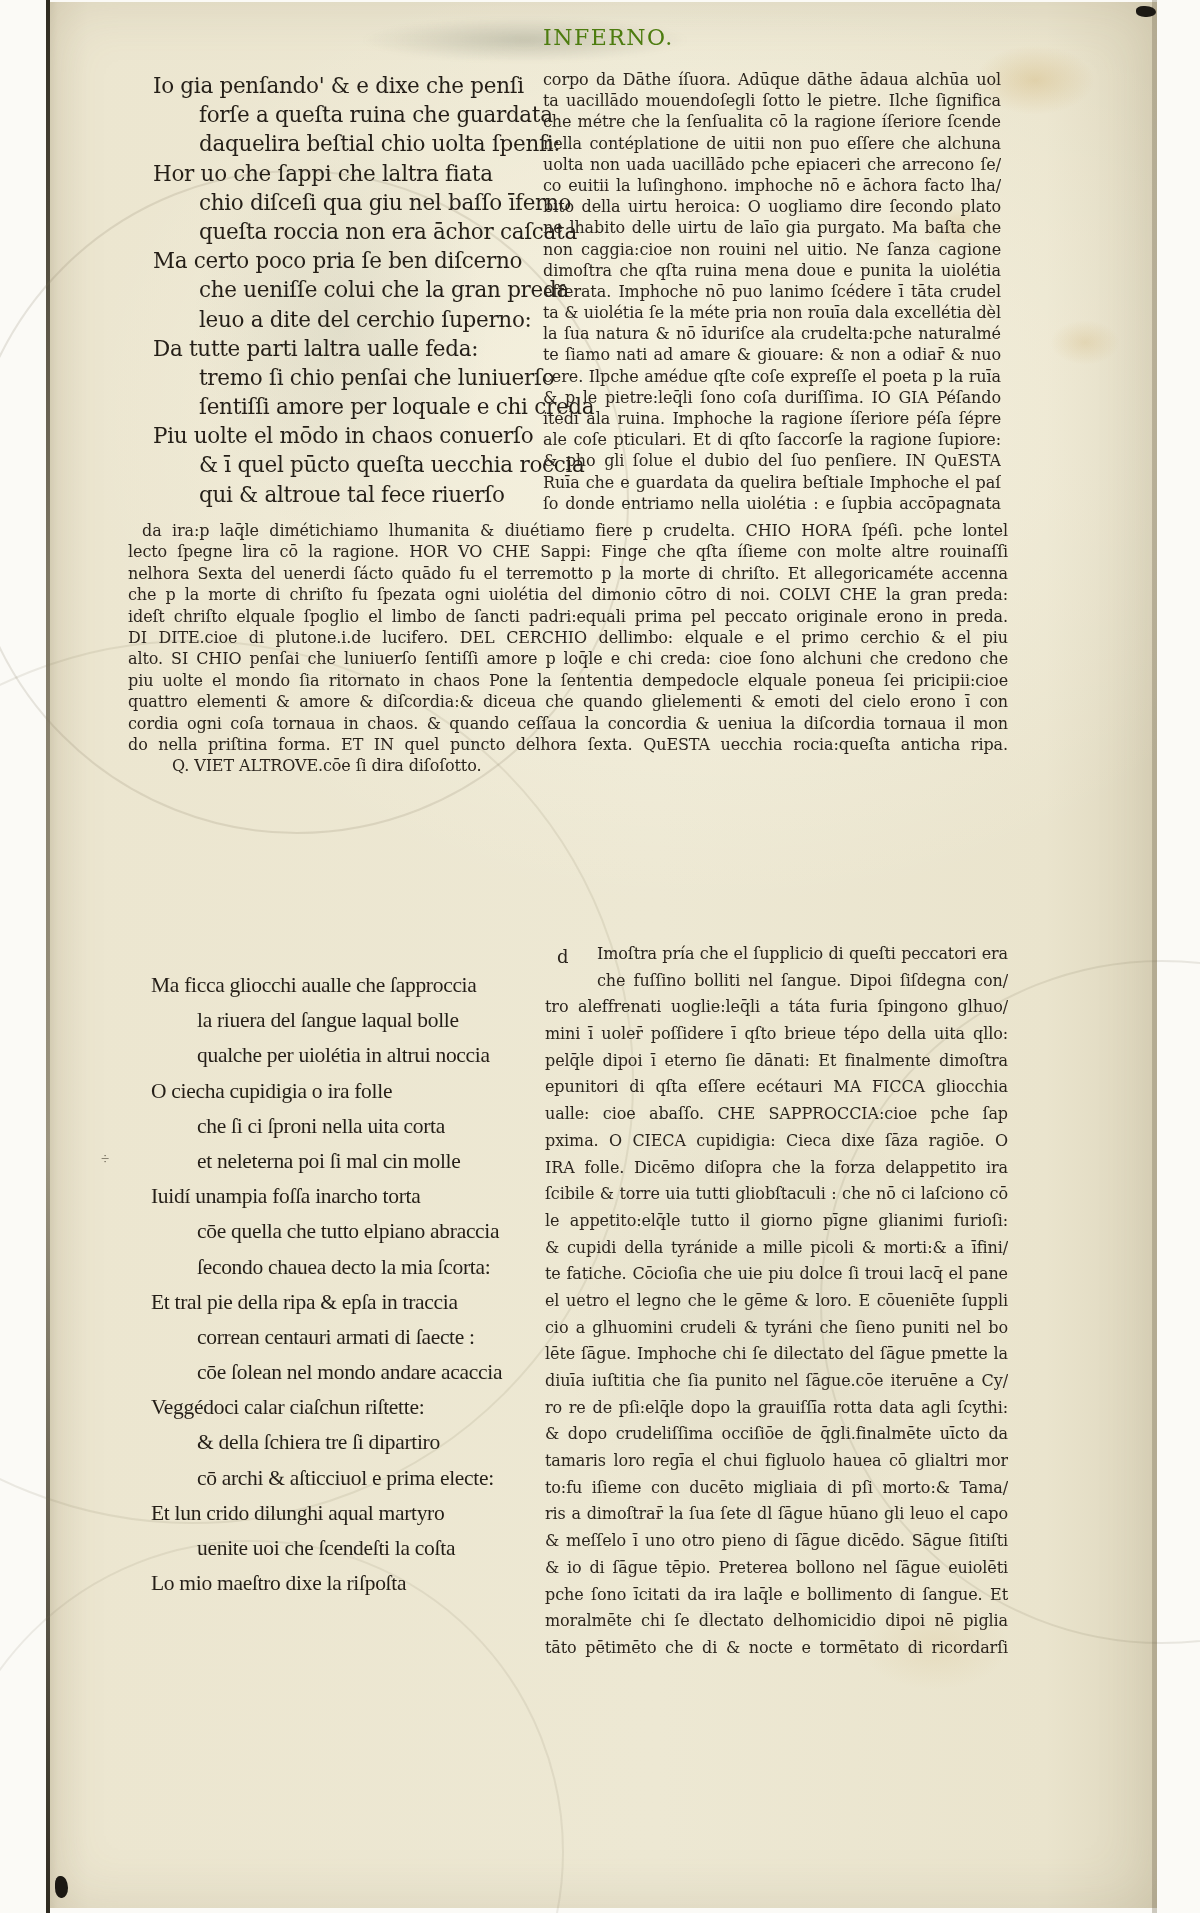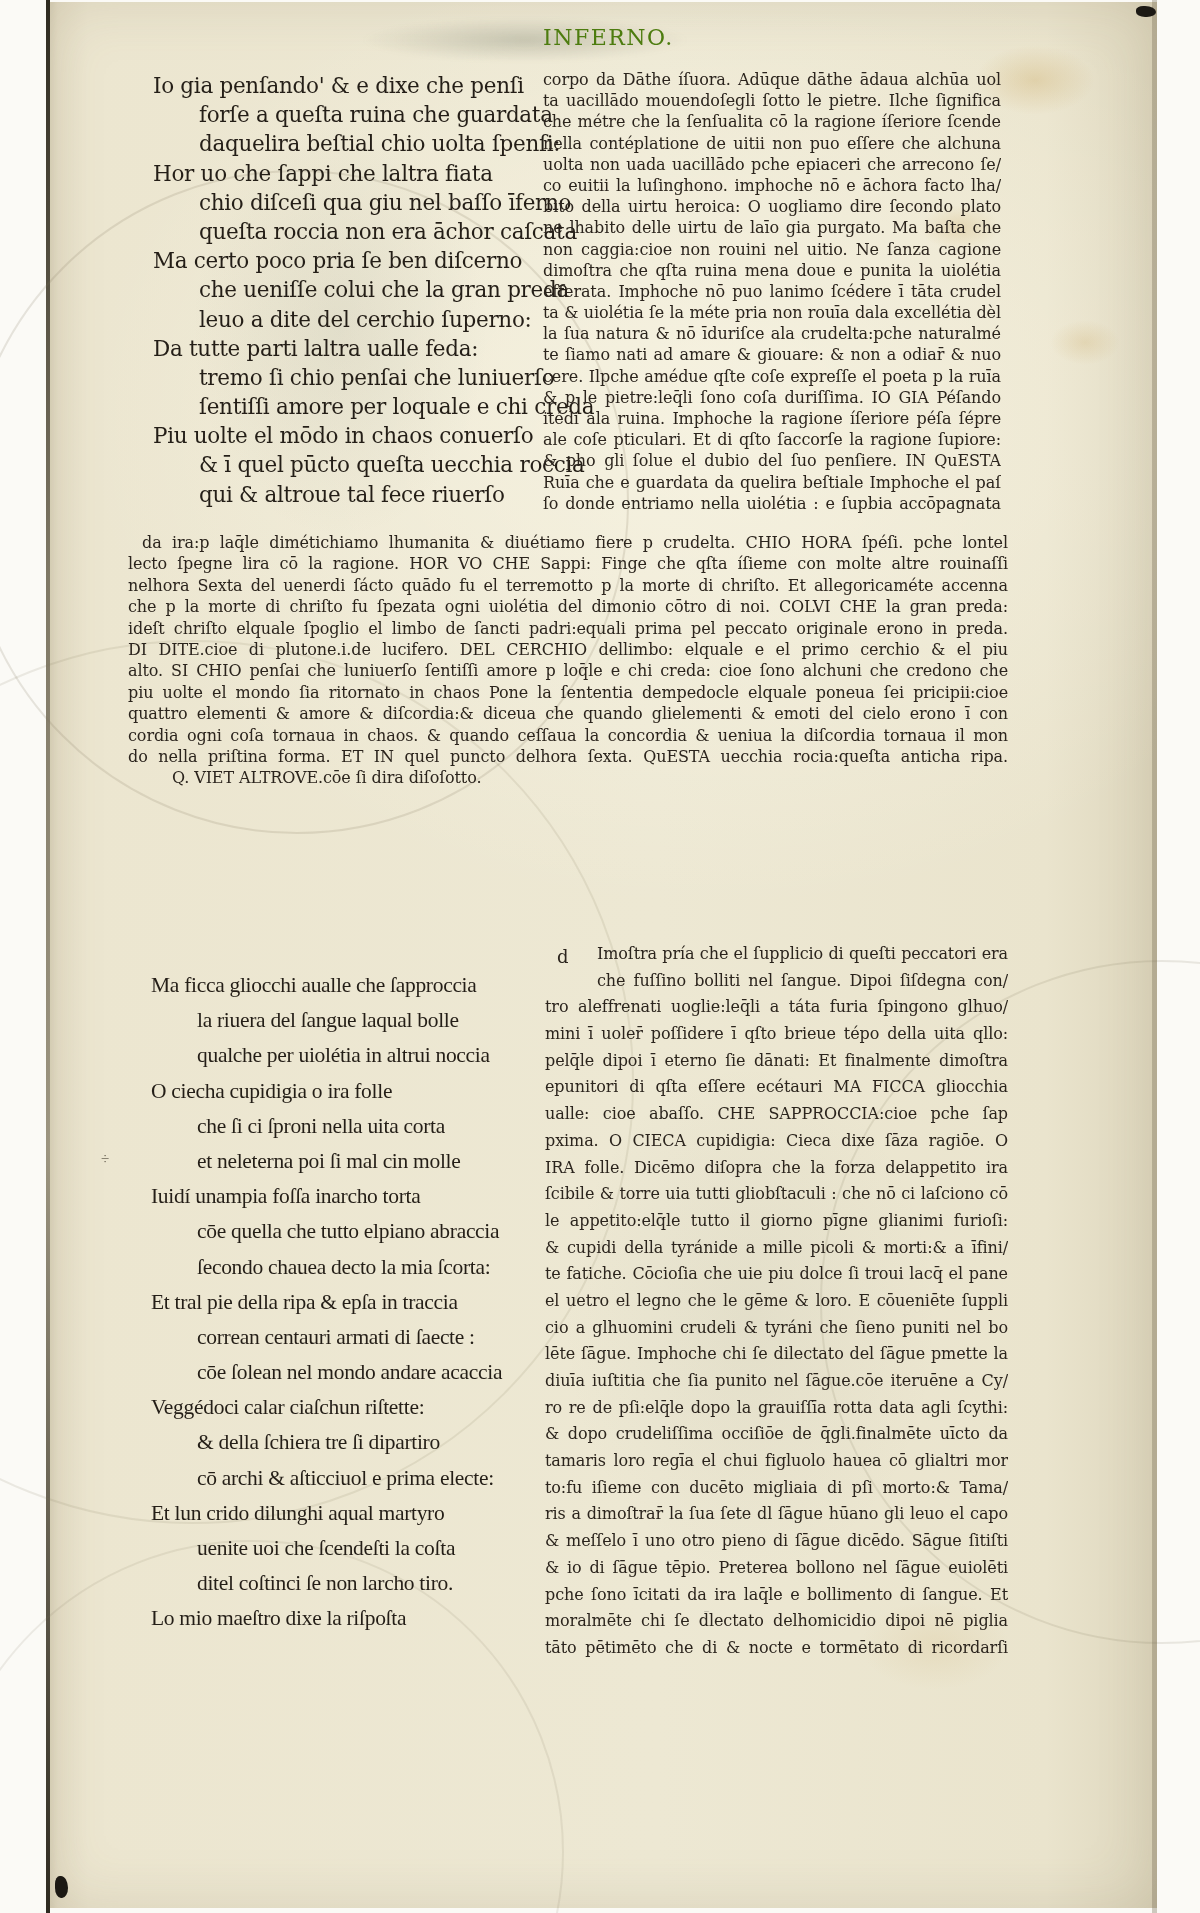--- a/index.html
+++ b/index.html
@@ -41,21 +41,21 @@
   .pt{left:153px;top:73px;width:402px;}
   .pb{left:151px;top:973px;width:410px;font-family:Liberation Serif, serif;}
 
   .comm{position:absolute;color:#2b241d;font-size:16px;letter-spacing:-0.1px;}
   .comm .line{white-space:nowrap;overflow:hidden;text-align:justify;text-align-last:justify;}
   .comm .line.nj{text-align-last:left;margin-left:44px;}
   .ct{left:543px;top:70px;width:458px;}
   .ct .line{height:21.2px;}
   .cm{left:128px;top:521px;width:880px;}
   .cm .line{height:21.4px;}
-  .cm .ind3{padding-left:14px;margin-top:12px;}
+  .cm .ind3{padding-left:14px;}
   .cb{left:545px;top:944px;width:463px;}
   .cb .line{height:26.7px;}
   .cb .ind2{padding-left:52px;}
 
   .initial{position:absolute;left:557px;top:946px;font-size:18px;color:#2b241d;}
   .line{position:relative;}
   .mmark{position:absolute;left:-50px;top:2px;font-size:15px;color:#4a4335;opacity:.8;}
 </style>
 </head>
 <body>
@@ -148,21 +148,20 @@
     <div class="line ind1">cōe quella che tutto elpiano abraccia</div>
     <div class="line ind1">ſecondo chauea decto la mia ſcorta:</div>
     <div class="line">Et tral pie della ripa &amp; epſa in traccia</div>
     <div class="line ind1">correan centauri armati di ſaecte :</div>
     <div class="line ind1">cōe ſolean nel mondo andare acaccia</div>
     <div class="line">Veggédoci calar ciaſchun riſtette:</div>
     <div class="line ind1">&amp; della ſchiera tre ſi dipartiro</div>
     <div class="line ind1">cō archi &amp; aſticciuol e prima electe:</div>
     <div class="line">Et lun crido dilunghi aqual martyro</div>
     <div class="line ind1">uenite uoi che ſcendeſti la coſta</div>
-    <div class="line ind1">ditel coſtinci ſe non larcho tiro.</div>
     <div class="line">Lo mio maeſtro dixe la riſpoſta</div>
   </div>
 
 <span class="initial">d</span>
 
 <div class="comm cb">
     <div class="line ind2">Imoſtra pría che el ſupplicio di queſti peccatori era</div>
     <div class="line ind2">che fuſſino bolliti nel ſangue. Dipoi ſiſdegna con/</div>
     <div class="line">tro aleffrenati uoglie:leq̄li a táta furia ſpingono glhuo/</div>
     <div class="line">mini ī uoler̄ poſſidere ī qſto brieue tépo della uita qllo:</div>

